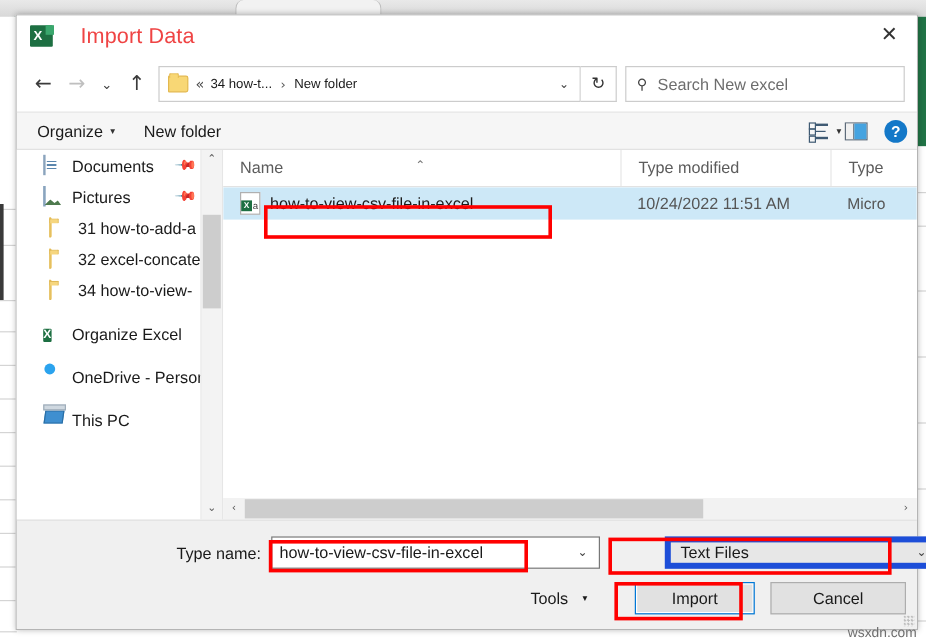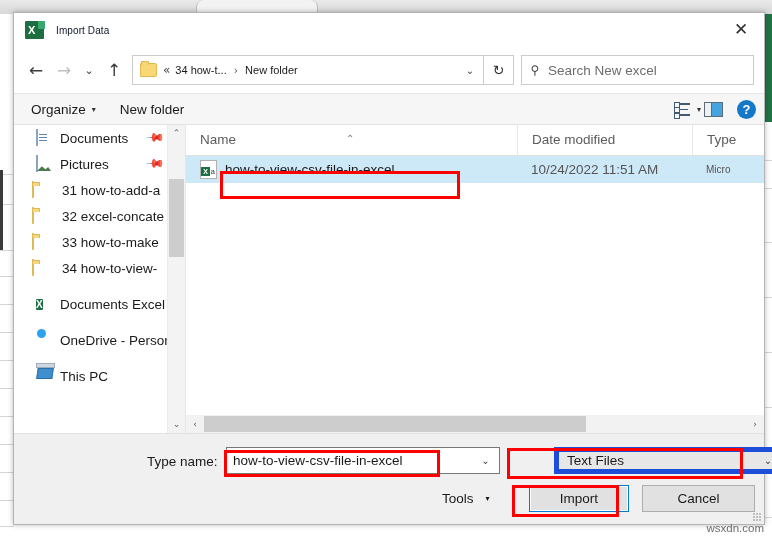--- a/index.html
+++ b/index.html
@@ -127,23 +127,23 @@
     box-sizing: border-box;
     font-family: "Liberation Sans", sans-serif;
   }
   .xl-icon-fold {
     position: absolute;
     right: 0; top: 1px;
     width: 7px; height: 8px;
     background: #3aa76d;
   }
   .title-text {
-    margin-left: 11px;
-    font-size: 10px;
-    color: #0f172a;
+    margin-left: 22px;
+    font-size: 18px;
+    color: #ef4444;
     letter-spacing: 0.1px;
   }
   .title-close {
     position: absolute;
     right: 0; top: 0;
     width: 46px; height: 32px;
     display: flex;
     align-items: center;
     justify-content: center;
     font-size: 17px;
@@ -337,21 +337,21 @@
   .np-item {
     height: 26px;
     display: flex;
     align-items: center;
     padding-left: 22px;
     font-size: 13.5px;
     color: #1a1a1a;
     white-space: nowrap;
     position: relative;
   }
-  .np-item.indent { padding-left: 18px; gap: 6px; }
+  .np-item.indent { padding-left: 27px; }
   .np-gap { height: 10px; }
   .np-ico {
     width: 17px; height: 16px;
     margin-right: 7px;
     flex: 0 0 auto;
     position: relative;
   }
   .ico-folder {
     width: 15px; height: 12px;
     background: #f6d67f;
@@ -534,21 +534,21 @@
     width: 175px; flex: 0 0 175px;
     padding-left: 14px;
     box-sizing: border-box;
     font-size: 13.5px;
     color: #555;
   }
   .fr-type {
     flex: 1 1 auto;
     padding-left: 14px;
     box-sizing: border-box;
-    font-size: 10px;
+    font-size: 13px;
     color: #555;
     white-space: nowrap;
     overflow: hidden;
   }
   .ico-csvfile {
     width: 15px; height: 17px;
     background: #ffffff;
     border: 1px solid #b0b0b0;
     margin-right: 8px;
     position: relative;
@@ -837,35 +837,31 @@
         <div class="np-item indent">
           <span class="np-ico"><span class="ico-folder"></span></span>
           <span>31 how-to-add-a</span>
         </div>
 
         <div class="np-item indent">
           <span class="np-ico"><span class="ico-folder"></span></span>
           <span>32 excel-concate</span>
         </div>
 
-        <div class="np-item indent">
-          <span class="np-ico"><span class="ico-folder"></span></span>
-          <span>33 how-to-make</span>
-        </div>
 
         <div class="np-item indent">
           <span class="np-ico"><span class="ico-folder"></span></span>
           <span>34 how-to-view-</span>
         </div>
 
         <div class="np-gap"></div>
 
         <div class="np-item">
           <span class="np-ico"><span class="ico-xl">X</span></span>
-          <span>Documents Excel</span>
+          <span>Organize Excel</span>
         </div>
 
         <div class="np-gap"></div>
 
         <div class="np-item">
           <span class="np-ico"><span class="ico-onedrive"></span></span>
           <span>OneDrive - Person</span>
         </div>
 
         <div class="np-gap"></div>
@@ -882,21 +878,21 @@
         </div>
       </div>
 
       <div class="filepane">
 
         <div class="col-header">
           <div class="col name">
             <span>Name</span>
             <span class="sort-caret">⌃</span>
           </div>
-          <div class="col date">Date modified</div>
+          <div class="col date">Type modified</div>
           <div class="col type">Type</div>
         </div>
 
         <div class="file-rows">
           <div class="file-row">
             <div class="fr-name">
               <span class="ico-csvfile"></span>
               <span>how-to-view-csv-file-in-excel</span>
             </div>
             <div class="fr-date">10/24/2022 11:51 AM</div>

